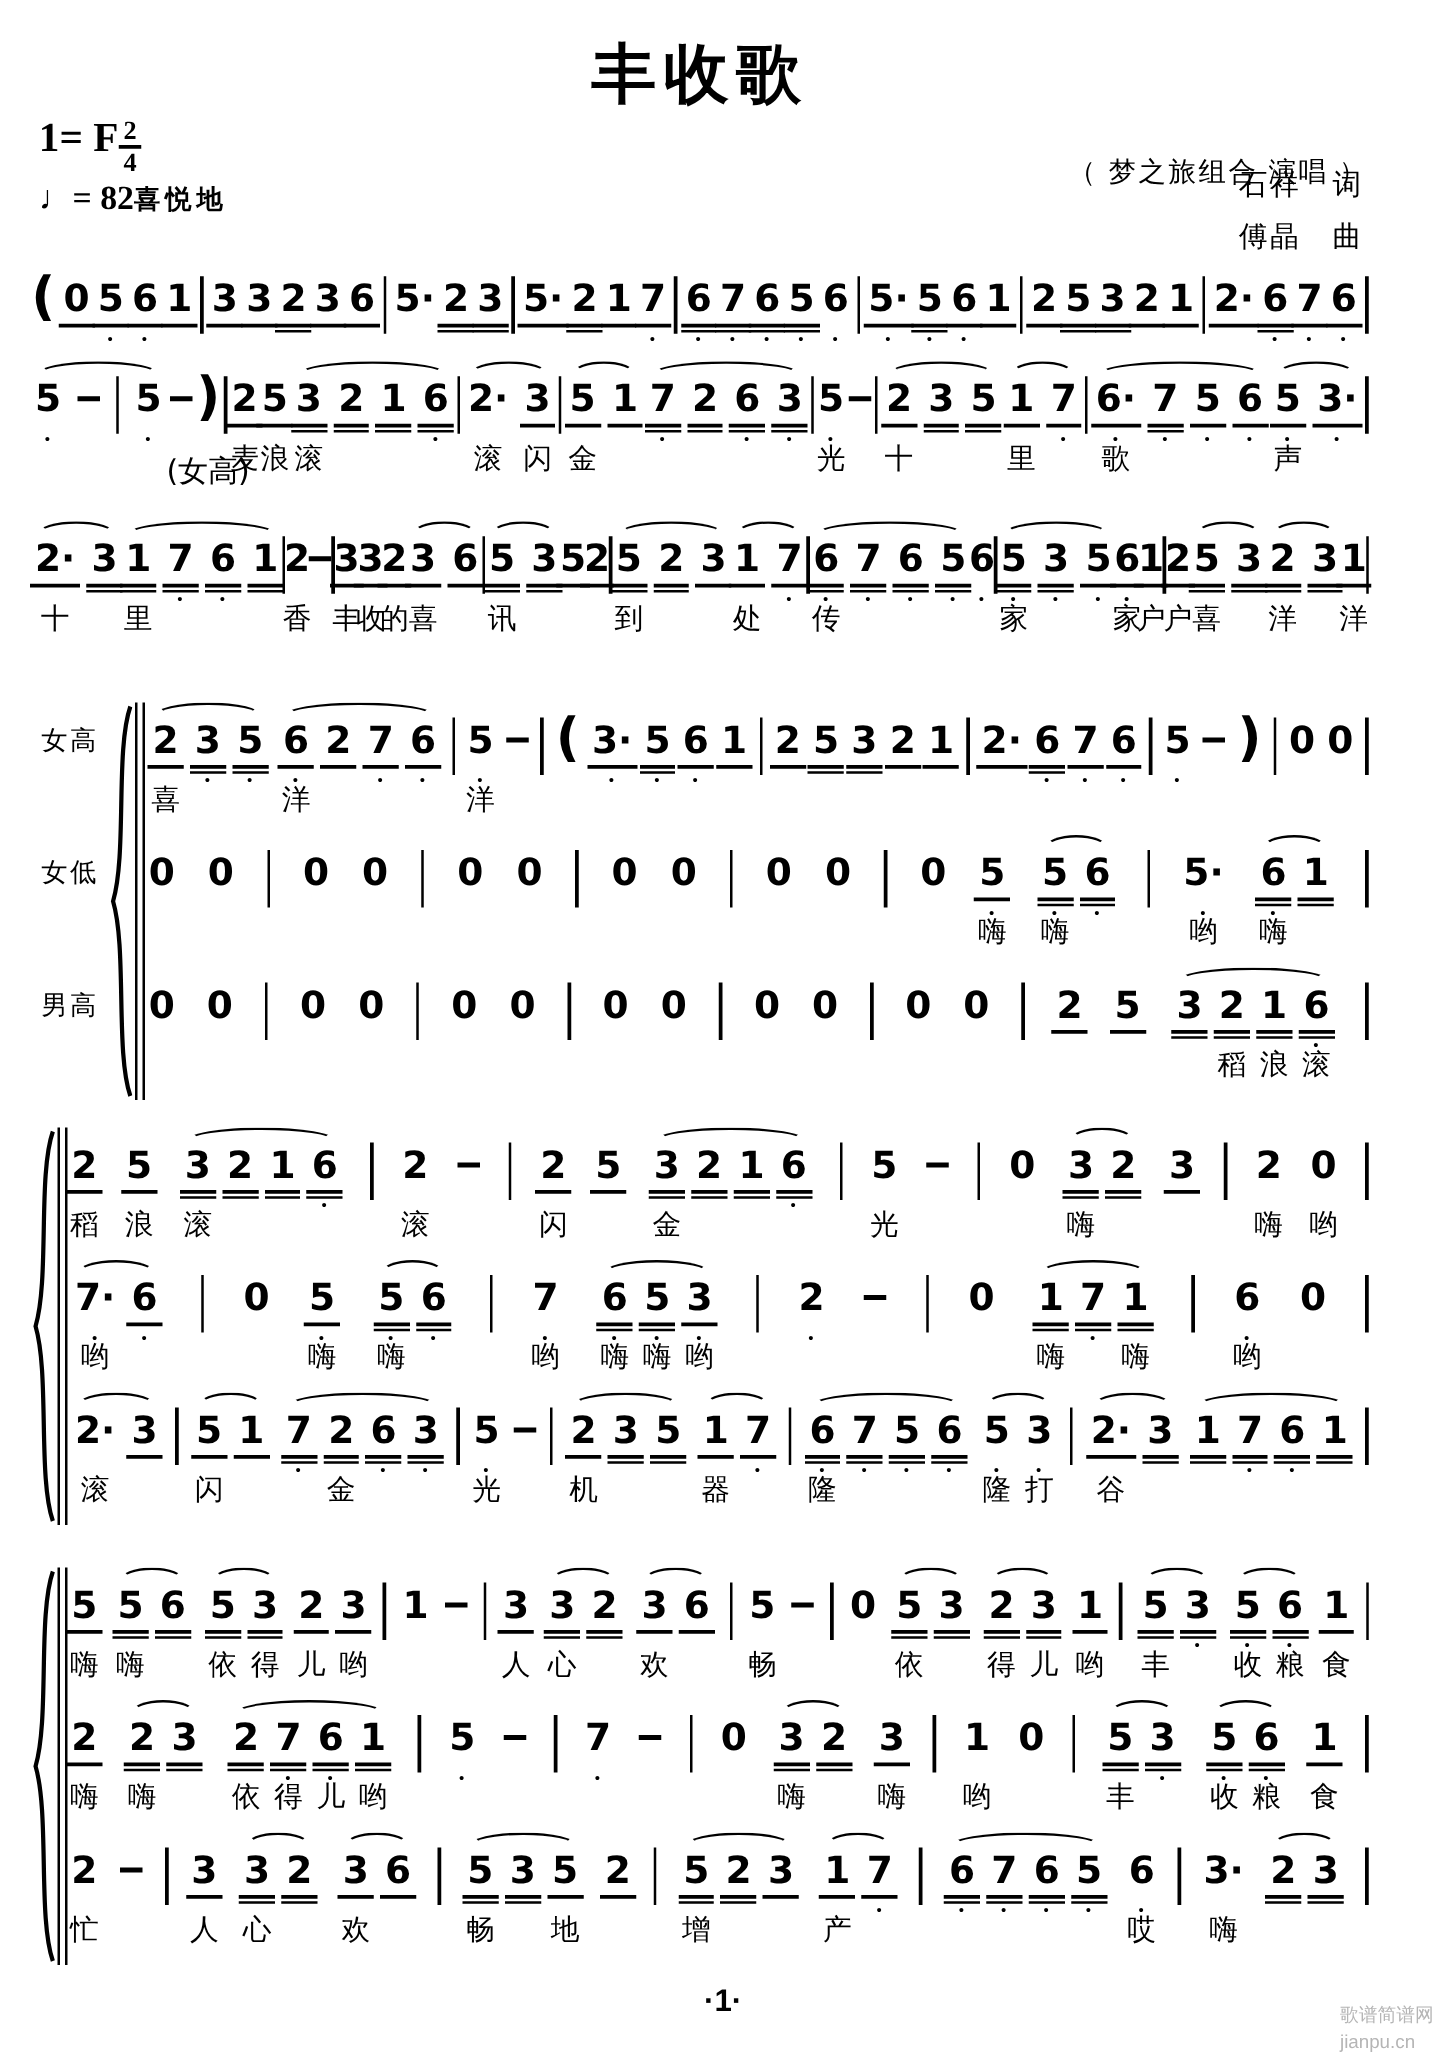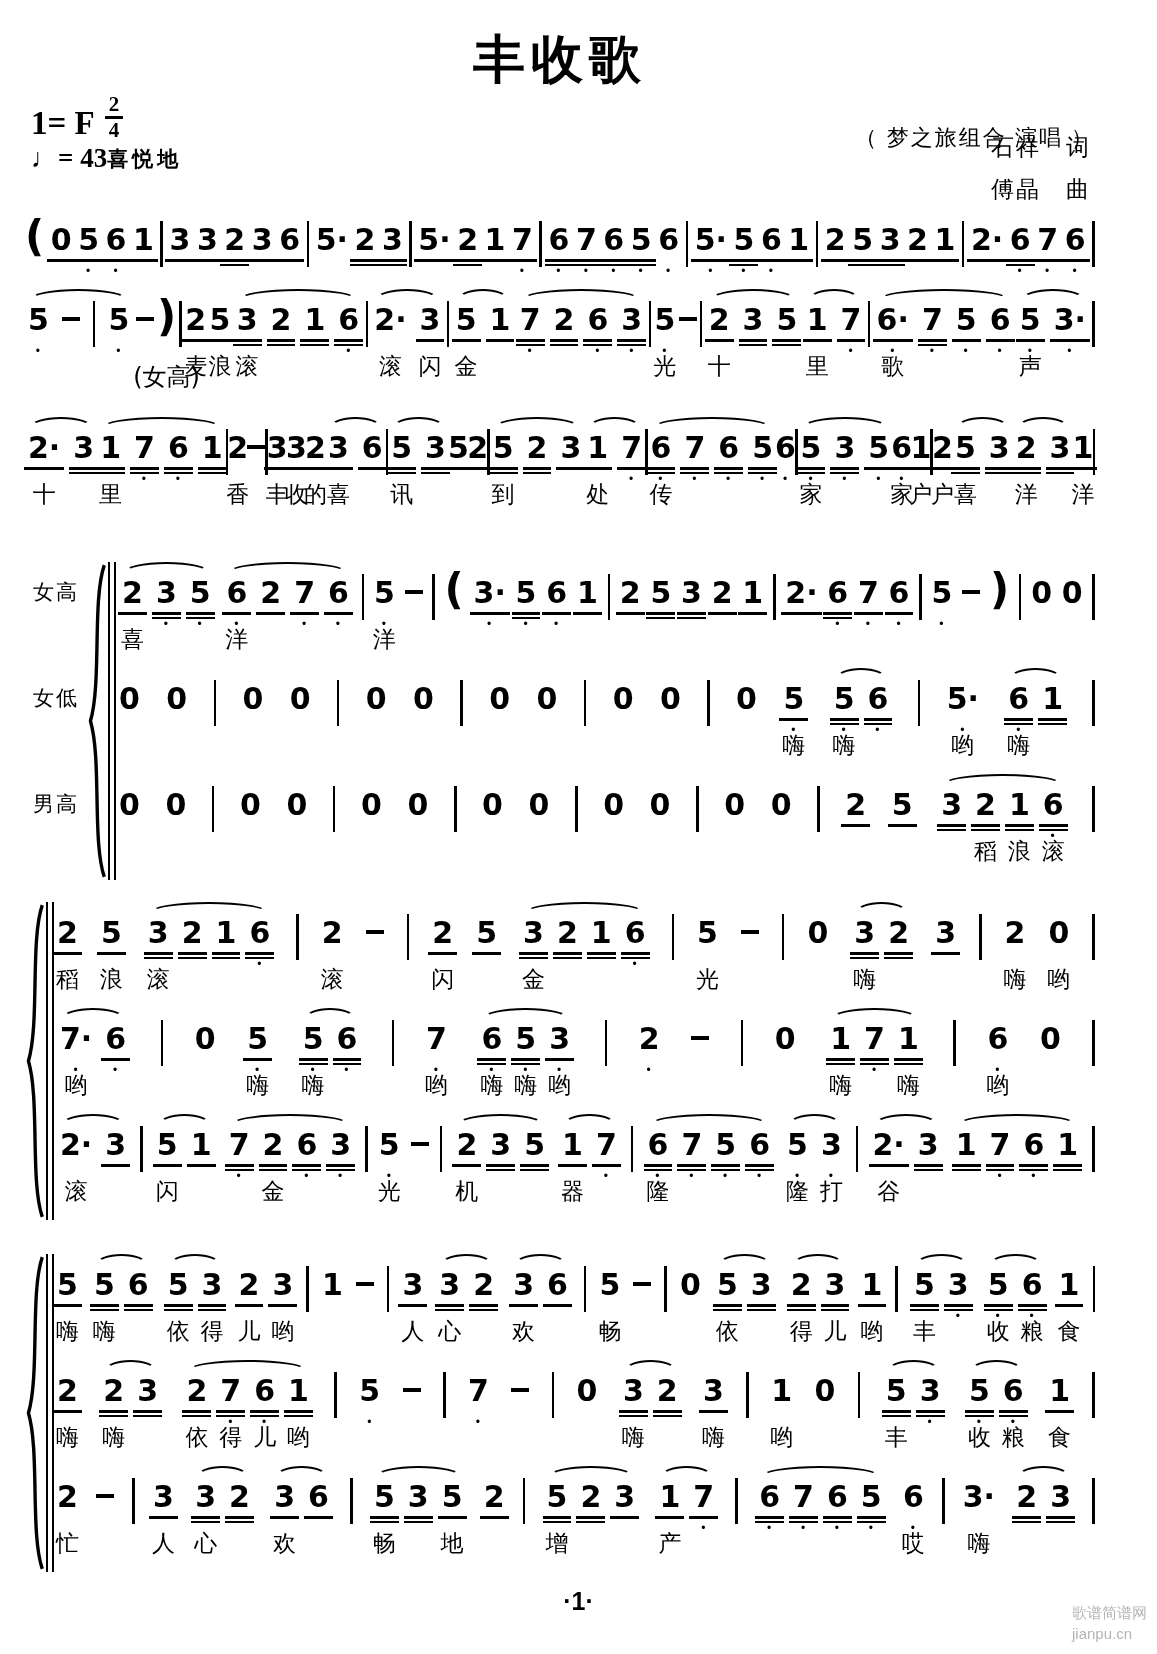--- a/index.html
+++ b/index.html
@@ -5,21 +5,21 @@
   *{box-sizing:border-box}
   html,body{margin:0;padding:0}
   body{width:1157px;height:1654px;background:#fff;color:#000;
        font-family:"Liberation Sans",sans-serif;position:relative;overflow:hidden}
   .sheet{position:absolute;inset:0;padding:6px 62px 0 25px}
 
   
   .title{text-align:center;font-size:52px;font-weight:bold;letter-spacing:6px;margin-top:19px}
   .meta{position:relative;height:92px;margin-top:2px}
   .keysig{position:absolute;left:6px;top:-4px;font-family:"Liberation Serif",serif;
-          font-weight:bold;font-size:33px;display:flex;align-items:flex-end;gap:10px}
+          font-weight:bold;font-size:33px;display:flex;align-items:flex-start;}
   .frac{display:inline-flex;flex-direction:column;align-items:center;font-size:21px;line-height:1.1}
   .fden{border-top:3px solid #000;padding:0 4px}
   .fnum{padding:0 4px}
   .tempo{position:absolute;left:6px;top:46px;font-family:"Liberation Serif",serif;
          font-weight:bold;font-size:27px;display:flex;align-items:center}
   .texpr{font-size:21px;font-weight:bold;font-family:"Liberation Sans",sans-serif;
          letter-spacing:4px}
   .performer{position:absolute;left:0;right:0;top:26px;text-align:right;font-size:22px;letter-spacing:2px}
   .credits{position:absolute;right:4px;top:29px;font-size:23px;text-align:right;line-height:42px;letter-spacing:2px}
 
@@ -73,21 +73,21 @@
   <div class="meta">
     <div class="keysig">
       <span>1= F</span>
       <span class="frac">
         <span class="fnum">2</span>
         <span class="fden">4</span>
       </span>
     </div>
     <div class="tempo">
       <span>♩</span>
-      <span>= 43</span>
+      <span>= 82</span>
       <span class="texpr">喜悦地</span>
     </div>
     <div class="performer">（ 梦之旅组合 演唱 ）</div>
     <div class="credits">
       <div>石祥　词</div>
       <div>傅晶　曲</div>
     </div>
   </div>
 
   <div id="score">

